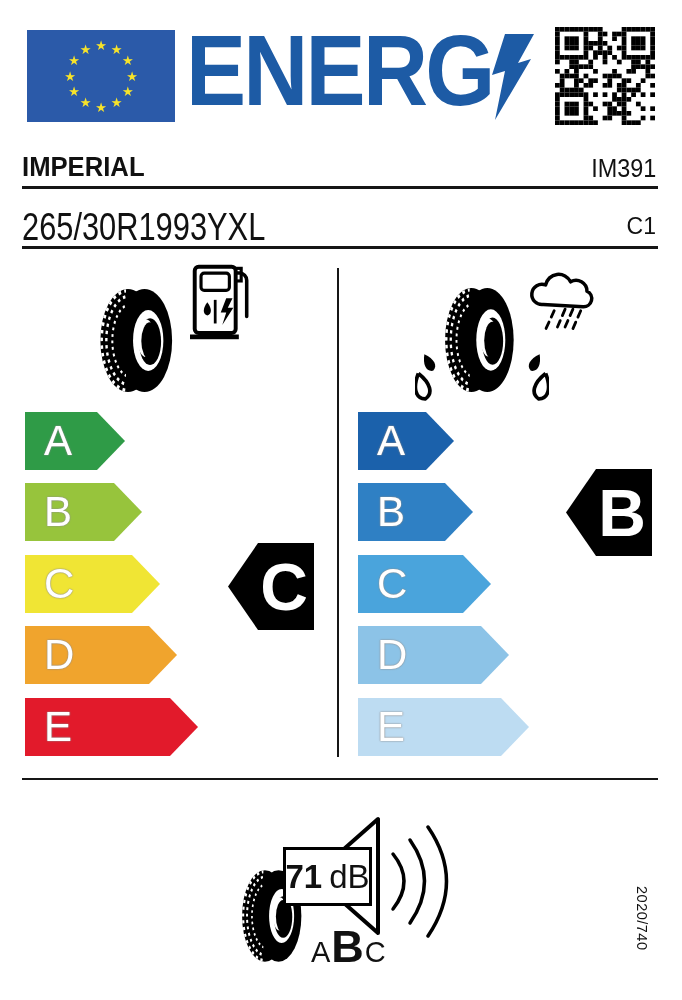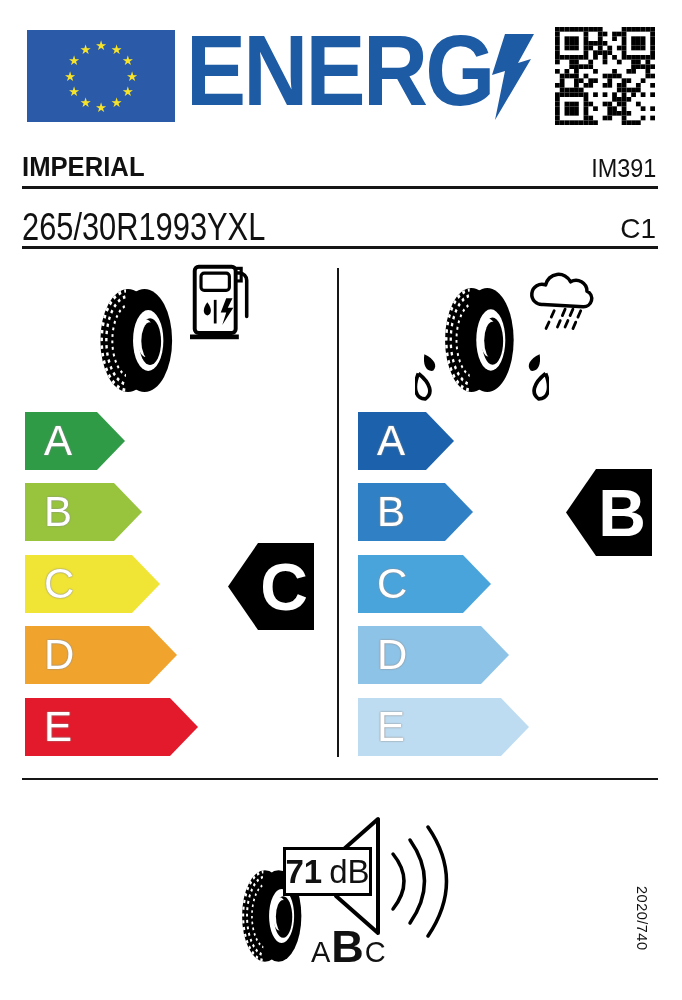--- a/index.html
+++ b/index.html
@@ -13,21 +13,21 @@
   .bolt{left:492px;top:34px;width:42px;height:86px;}
   .qr{left:555px;top:27px;width:100px;height:98px;}
   
   .brand{left:22px;top:152px;font-size:27px;font-weight:bold;transform:scaleX(.95);transform-origin:left top;}
   .model{right:26px;top:153px;font-size:26px;transform:scaleX(.9);transform-origin:right top;}
   .rule{left:22px;width:636px;background:#161616;}
   .rule1{top:186px;height:3px;}
   .rule2{top:246px;height:3px;}
   .rule3{top:778px;height:2px;}
   .size{left:22px;top:205px;font-size:39px;transform:scaleX(.79);transform-origin:left top;white-space:nowrap;}
-  .tclass{right:26px;top:213px;font-size:28px;}
+  .tclass{right:26px;top:213px;font-size:23px;}
   
   .vdivider{left:337px;top:268px;width:2px;height:489px;background:#161616;}
   .icon-tire-fuel{left:93px;top:282px;width:92px;height:117px;}
   .icon-pump{left:190px;top:263px;width:63px;height:80px;}
   .icon-tire-wet{left:415px;top:281px;width:134px;height:122px;}
   .icon-cloud{left:523px;top:262px;width:78px;height:74px;}
   
   .arrow{height:58px;clip-path:polygon(0 0,calc(100% - 28px) 0,100% 50%,calc(100% - 28px) 100%,0 100%);
          display:flex;align-items:center;padding-left:19px;box-sizing:border-box;
          color:#fff;font-size:42px;line-height:1;
@@ -38,21 +38,21 @@
   .wg.w0{width:96px;}  .wg.w1{width:115px;} .wg.w2{width:133px;} .wg.w3{width:151px;} .wg.w4{width:171px;}
   
   .rating{background:#000;color:#fff;font-weight:bold;font-size:66px;line-height:1;
           clip-path:polygon(30px 0,100% 0,100% 100%,30px 100%,0 50%);
           display:flex;align-items:center;justify-content:center;padding-left:26px;box-sizing:border-box;}
   .rating-fuel{left:228px;top:543px;width:86px;height:87px;}
   .rating-wet{left:566px;top:469px;width:86px;height:87px;}
   
   .icon-tire-noise{left:236px;top:864px;width:76px;height:104px;z-index:1;}
   .horn{left:334px;top:816px;width:48px;height:120px;z-index:2;}
-  .dbbox{left:283px;top:847px;width:89px;height:49px;background:#fff;border:3px solid #000;
+  .dbbox{left:283px;top:847px;width:89px;height:59px;background:#fff;border:3px solid #000;
          box-sizing:border-box;display:flex;align-items:center;justify-content:center;gap:7px;z-index:3;
          font-size:33px;line-height:1;}
   .dbbox .v{font-weight:bold;}
   .arcs{left:389px;top:824px;width:64px;height:115px;}
   .abc{left:311px;top:924px;height:46px;display:flex;align-items:baseline;z-index:3;}
   .abc .a,.abc .c{font-size:29px;line-height:1;}
   .abc .b{font-size:45px;font-weight:bold;line-height:1;margin:0 1px;}
   .regulation{left:634px;top:886px;font-size:14.5px;writing-mode:vertical-rl;letter-spacing:.5px;}
   svg{display:block;}
 </style>

